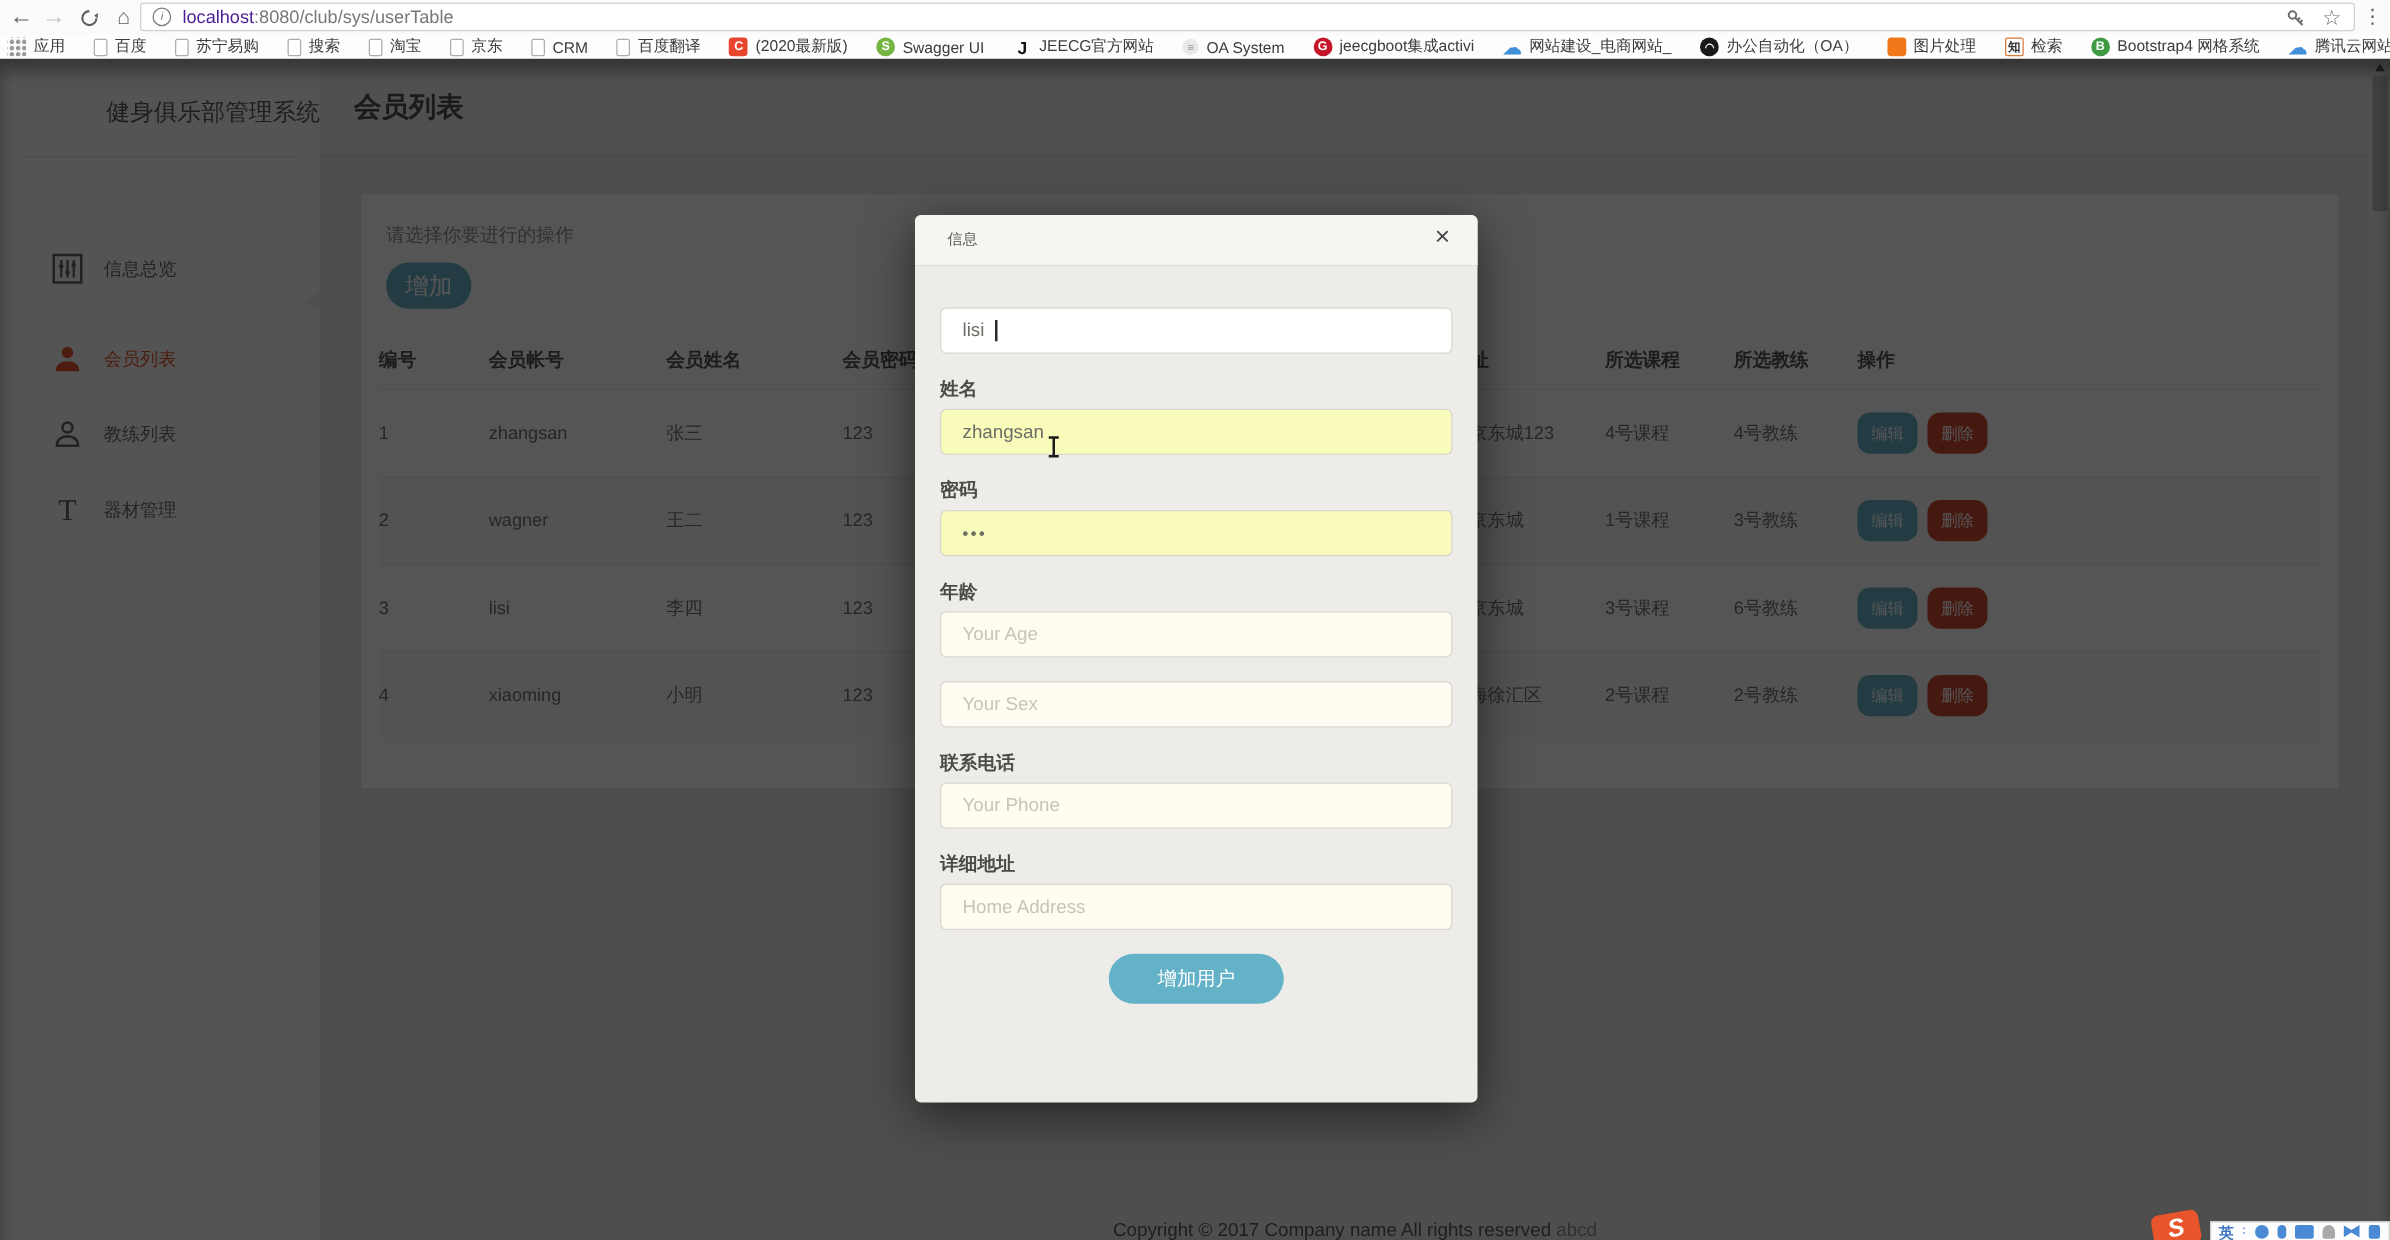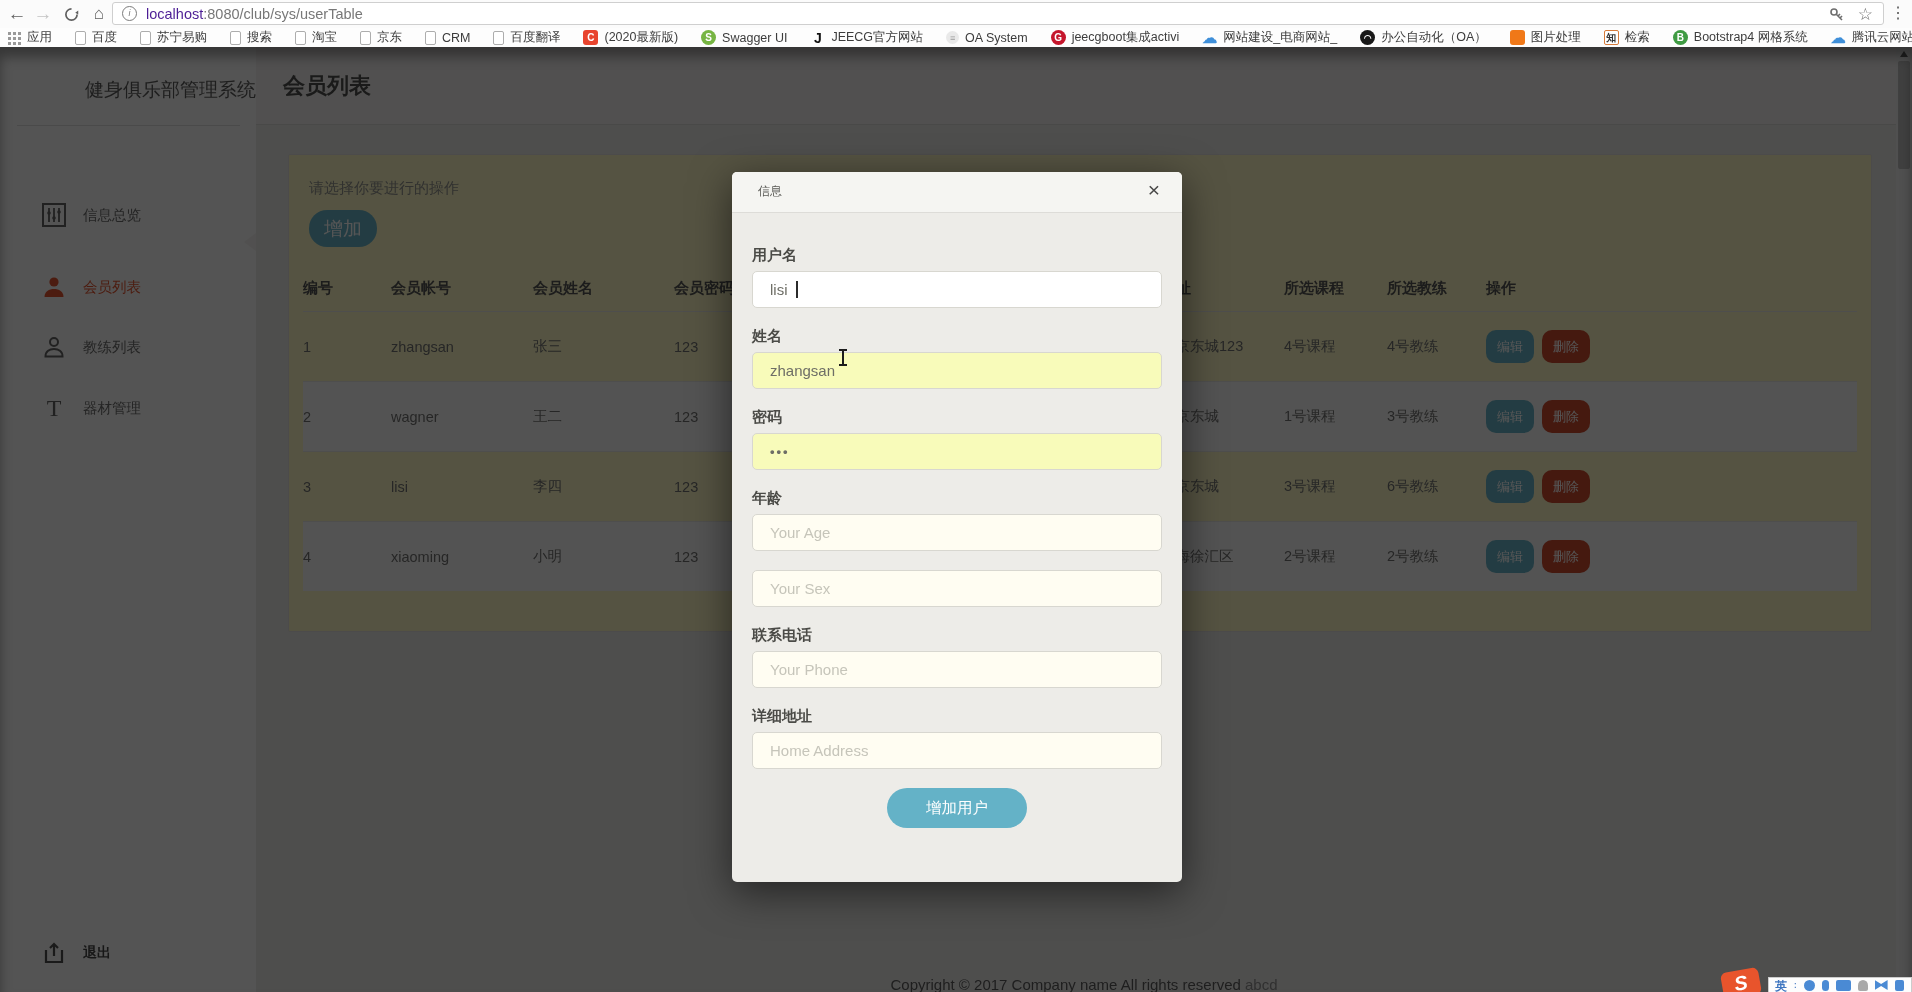--- a/index.html
+++ b/index.html
@@ -49,21 +49,21 @@
   .side-ico svg{display:block;width:26px;height:26px;}
   .side-lbl{margin-left:16px;font-size:14.5px;color:#686868;}
   .side-item.active .side-lbl{color:#e4502b;}
   .side-arrow{position:absolute;left:244px;width:0;height:0;border-top:9px solid transparent;
               border-bottom:9px solid transparent;border-right:12px solid #f1f0ee;}
   .logout{position:absolute;left:0;bottom:22px;width:256px;height:34px;display:flex;align-items:center;}
   
   .main-head{position:absolute;top:0;left:256px;width:1656px;height:78px;background:#f1f0ee;
              border-bottom:1px solid #d9d8d6;box-sizing:border-box;}
   .page-title{position:absolute;left:27px;top:24px;font-size:22px;font-weight:bold;color:#4a4a48;}
-  .card{position:absolute;left:288px;top:107px;width:1584px;height:478px;background:#fef9c3;
+  .card{position:absolute;left:288px;top:107px;width:1584px;height:478px;background:#ffffff;
         border:1px solid #e2e1df;box-sizing:border-box;border-radius:2px;padding:20px 14px 0 14px;}
   .hint{font-size:15px;color:#8f8f8a;margin:4px 0 12px 6px;}
   .btn{display:inline-flex;align-items:center;justify-content:center;color:#fff;cursor:pointer;
        border:none;font-family:inherit;}
   .btn-add{width:68px;height:37px;border-radius:18px;font-size:19px;margin-left:6px;}
   table{border-collapse:collapse;table-layout:fixed;width:1554px;margin-top:18px;}
   col.c0{width:88px}col.c1{width:142px}col.c2{width:141px}col.c3{width:487px}
   col.c4{width:123px}col.c5{width:103px}col.c6{width:99px}
   th{font-size:15px;color:#4f4f4f;text-align:left;font-weight:bold;height:46px;padding:0;}
   td{font-size:14.5px;color:#6e6e6e;height:69px;padding:0;border-top:1px solid #e8e8e6;}
@@ -273,29 +273,20 @@
           <div class="side-item" style="top: 339px;">
             <span class="side-ico">
               <svg viewBox="0 0 26 26">
                 <text x="13" y="21" text-anchor="middle" font-size="24" font-family="Liberation Serif,serif" fill="#5f5f5f">T</text>
               </svg>
             </span>
             <span class="side-lbl">器材管理</span>
           </div>
         </div>
       <div class="side-arrow" style="top:186px"></div>
-      <div class="logout side-item">
-        <span class="side-ico">
-          <svg viewBox="0 0 26 26">
-              <path d="M5 10 v12 h16 v-12" fill="none" stroke="#4a4a4a" stroke-width="2.2"></path>
-              <path d="M13 16 V4 M9 8 l4-4 4 4" fill="none" stroke="#4a4a4a" stroke-width="2.2"></path>
-            </svg>
-        </span>
-        <span class="side-lbl" style="font-size:14px;color:#3f3f3f;font-weight:bold">退出</span>
-      </div>
     </div>
 
     <div class="main-head">
       <div class="page-title">会员列表</div>
     </div>
 
     <div class="card">
       <div class="hint">请选择你要进行的操作</div>
       <button class="btn btn-add teal">增加</button>
       <table>
@@ -375,21 +366,20 @@
 
     <div class="overlay"></div>
 
     <div class="modal">
       <div class="modal-head">
         <span class="modal-title">信息</span>
         <span class="modal-close">×</span>
       </div>
       <div class="modal-body" id="modal-body">
           <div class="fgroup">
-            <label class="flabel">用户名</label>
             <div class="fbox"><input class="f-white" type="text" value="lisi" style=""><span class="caret"></span></div>
           </div>
           <div class="fgroup">
             <label class="flabel">姓名</label>
             <div class="fbox"><input class="f-yellow" type="text" value="zhangsan" style=""></div>
           </div>
           <div class="fgroup">
             <label class="flabel">密码</label>
             <div class="fbox"><input class="f-yellow f-pass" type="text" value="•••" style=""></div>
           </div>

